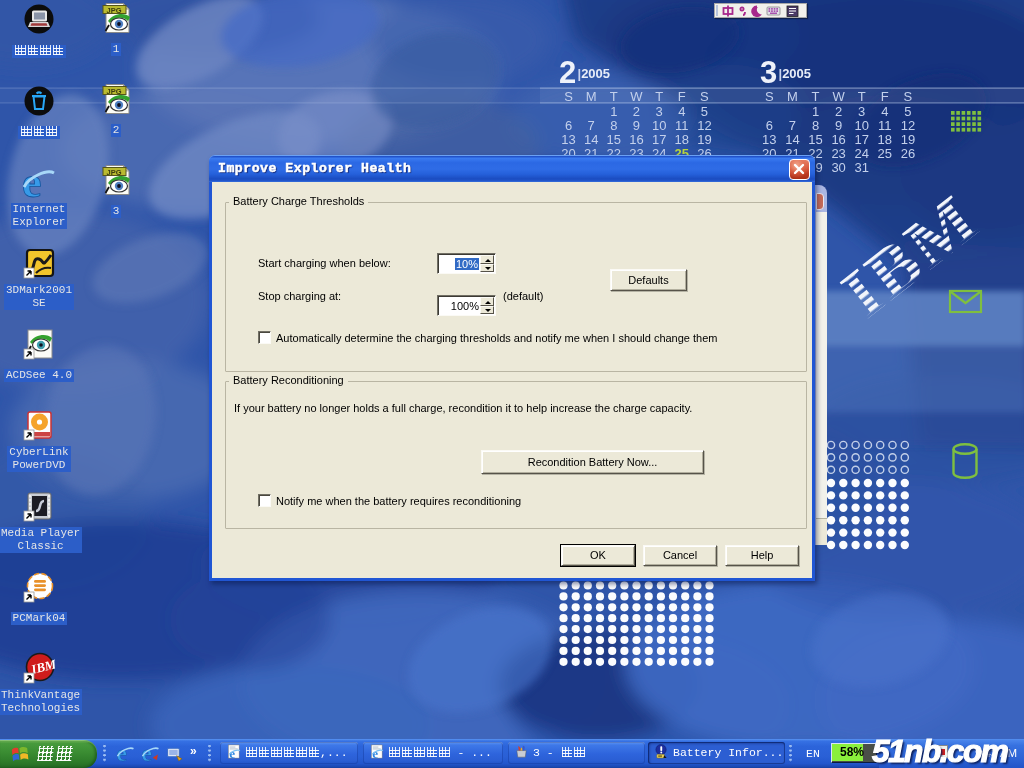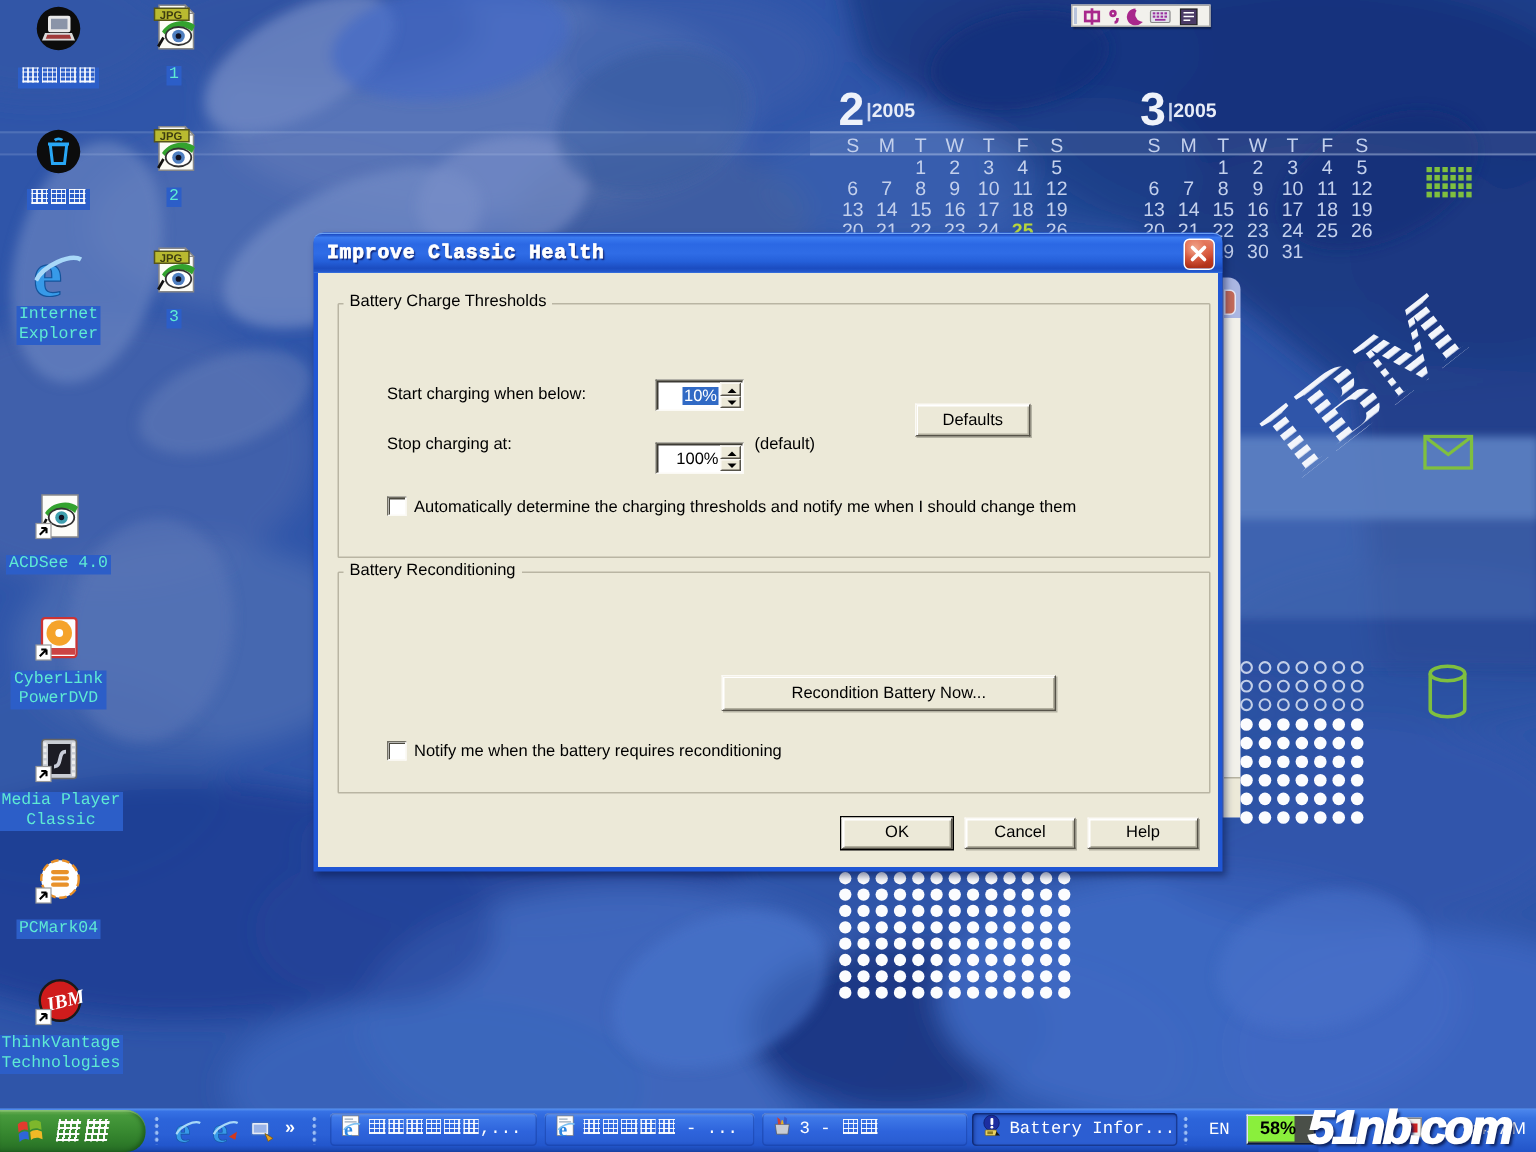--- a/index.html
+++ b/index.html
@@ -4,21 +4,21 @@
 body{font-family:"Liberation Sans",sans-serif}
 #scr{position:relative;width:1024px;height:768px;overflow:hidden;background:#2f55a9}
 #wall{display:block}
 .abs{position:absolute}
 
 .g{display:inline-block;width:10.5px;height:10.5px;margin:0 1px;vertical-align:-1px;
 background-image:repeating-linear-gradient(0deg,rgba(255,255,255,.95) 0 1px,transparent 1px 3.2px),
 repeating-linear-gradient(90deg,rgba(255,255,255,.85) 0 1px,transparent 1px 3.2px)}
 .gs{width:15px;height:15px;margin:0 2px;background-image:repeating-linear-gradient(0deg,rgba(255,255,255,.98) 0 1.4px,transparent 1.4px 4px),repeating-linear-gradient(90deg,rgba(255,255,255,.95) 0 1.4px,transparent 1.4px 4px)}
 
-.dico{position:absolute;width:80px;text-align:center;color:#5eead4}
+.dico{position:absolute;width:80px;text-align:center;color:#e5e5e5}
 .dico .lbl{display:inline-block;background:#2c5ec8;padding:0 2px;font-family:"Liberation Mono",monospace;
 font-size:11px;line-height:13px;white-space:pre;margin-top:1px}
 
 .cal{position:absolute;color:#c3d0ec;font-size:13px}
 .cal .row{position:absolute;display:flex}
 .cal .row span{display:inline-block;text-align:center}
 
 #dlg{position:absolute;left:209px;top:155px;width:606px;height:426px;
 background:#2056d4;border-radius:7px 7px 0 0;box-shadow:2px 3px 5px rgba(5,20,70,.5)}
 #dlgtitle{position:absolute;left:0;top:0;right:0;height:27px;border-radius:6px 6px 0 0;
@@ -462,20 +462,27 @@
         <g stroke="#28a7f5" stroke-width="2" fill="none">
           <path d="M10.5,11.5 L12,24 L20,24 L21.5,11.5 Z"></path>
           <path d="M9,11 L23,11"></path>
           <path d="M13.5,8.5 A3.5,3 0 0 1 18.5,8.5"></path>
         </g>
       </svg><br><span class="lbl"><i class="g"></i><i class="g"></i><i class="g"></i></span></div>
     <div class="dico" style="left:-1px;top:166px"><svg width="32" height="32" viewBox="0 0 32 32">
         <text x="-1" y="31" font-family="Liberation Serif,serif" font-weight="bold" font-size="44" fill="#379ae8" stroke="#14549c" stroke-width="0.8">e</text>
         <path d="M1,21 C6,11 24,3 31,7" stroke="#a8d8f8" stroke-width="3" fill="none"></path>
       </svg><br><span class="lbl">Internet<br>Explorer</span></div>
+    <div class="dico" style="left:-1px;top:247px"><svg width="32" height="32" viewBox="0 0 32 32">
+        <rect x="4" y="3" width="26" height="26" rx="3" fill="#f2c52c" stroke="#141414" stroke-width="2.2"></rect>
+        <path d="M8,26 C12,18 10,10 16,12 C22,14 18,22 28,8" stroke="#1a1a1a" stroke-width="3" fill="none"></path>
+        <path d="M13,26 C17,22 22,20 28,21" stroke="#1a1a1a" stroke-width="2.2" fill="none"></path>
+        <rect x="1" y="21" width="10" height="10" fill="#fff" stroke="#9a9a9a" stroke-width=".8"></rect>
+        <path d="M3.5,28.5 L8,24 M8,24 L4.5,24 M8,24 L8,27.5" stroke="#000" stroke-width="1.4" fill="none"></path>
+      </svg><br><span class="lbl">3DMark2001<br> SE </span></div>
     <div class="dico" style="left:-1px;top:328px"><svg width="32" height="32" viewBox="0 0 32 32">
         <rect x="5" y="2" width="24" height="28" fill="#fcfcf8" stroke="#8a8a8a"></rect>
         <path d="M7,14 C12,6 24,5 29,10 L27,14 C22,9 13,10 9,16 Z" fill="#33a22e"></path>
         <ellipse cx="18" cy="17" rx="8.5" ry="6" fill="#fff" stroke="#333" stroke-width="1.2"></ellipse>
         <circle cx="18" cy="17" r="4.2" fill="#3f9faf"></circle>
         <circle cx="18" cy="17" r="1.8" fill="#101020"></circle>
         <path d="M8,18 L5,24" stroke="#111" stroke-width="1.8"></path>
         <rect x="1" y="21" width="10" height="10" fill="#fff" stroke="#9a9a9a" stroke-width=".8"></rect>
         <path d="M3.5,28.5 L8,24 M8,24 L4.5,24 M8,24 L8,27.5" stroke="#000" stroke-width="1.4" fill="none"></path>
       </svg><br><span class="lbl">ACDSee 4.0</span></div>
@@ -558,21 +565,21 @@
         <circle cx="19" cy="22" r="4.2" fill="#4f7fc0"></circle>
         <circle cx="19" cy="22" r="1.9" fill="#101020"></circle>
         <path d="M9,23 L5.5,29" stroke="#111" stroke-width="1.8"></path>
       </svg><br><span class="lbl">3</span></div>
 <div class="abs" style="left:815px;top:185px;width:12px;height:360px;background:#aab6e2;border-radius:0 8px 0 0;overflow:hidden">
       <div class="abs" style="left:1px;top:27px;width:11px;height:306px;background:#f2f1ea"></div>
       <div class="abs" style="left:1px;top:8px;width:8px;height:17px;border-radius:0 4px 4px 0;background:#c46a58;border:1px solid #e8e8f4"></div>
       <div class="abs" style="left:1px;top:333px;width:11px;height:27px;background:#ece9d8;border-top:1px solid #b5b2a0"></div>
     </div>
 <div id="dlg">
-      <div id="dlgtitle">Improve Classic Health</div>
+      <div id="dlgtitle">Improve Explorer Health</div>
       <div id="dlgclose">
         <svg width="14" height="14" viewBox="0 0 14 14">
           <path d="M3,3 L11,11 M11,3 L3,11" stroke="#fff" stroke-width="2.4" stroke-linecap="round"></path>
         </svg>
       </div>
       <div id="dlgclient"></div>
       <div class="grp" style="left:16px;top:47px;width:582px;height:170px"></div>
       <div class="grplbl" style="left:20px;top:40px">Battery Charge Thresholds</div>
       <div class="t11" style="left:49px;top:102px">Start charging when below:</div>
       <div class="t11" style="left:49px;top:135px">Stop charging at:</div>
@@ -597,20 +604,21 @@
             <i style="top:2.5px;border-top:3.5px solid #000"></i>
           </span>
         </span>
       </div>
       <div class="t11" style="left:294px;top:135px">(default)</div>
       <div class="btn" style="left:401px;top:114px;width:77px;height:22px;line-height:20px">Defaults</div>
       <div class="cb" style="left:49px;top:176px"></div>
       <div class="t11" style="left:67px;top:177px">Automatically determine the charging thresholds and notify me when I should change them</div>
       <div class="grp" style="left:16px;top:226px;width:582px;height:148px"></div>
       <div class="grplbl" style="left:20px;top:219px">Battery Reconditioning</div>
+      <div class="t11" style="left:25px;top:247px">If your battery no longer holds a full charge, recondition it to help increase the charge capacity.</div>
       <div class="btn" style="left:272px;top:295px;width:223px;height:24px;line-height:22px">Recondition Battery Now...</div>
       <div class="cb" style="left:49px;top:339px"></div>
       <div class="t11" style="left:67px;top:340px">Notify me when the battery requires reconditioning</div>
       <div class="btn def" style="left:352px;top:390px;width:74px;height:21px;line-height:19px">OK</div>
       <div class="btn" style="left:434px;top:390px;width:74px;height:21px;line-height:19px">Cancel</div>
       <div class="btn" style="left:516px;top:390px;width:74px;height:21px;line-height:19px">Help</div>
     </div>
 <div class="abs" style="left:714px;top:3px;width:93px;height:15px;background:#f2f1ec;border:1px solid #a8a8a8;box-shadow:1px 1px 1px rgba(0,0,0,.4)">
       <div class="abs" style="left:1px;top:1px;width:3px;height:11px;border-left:2px solid #b8c4dc"></div>
       <svg class="abs" style="left:6px;top:1px" width="86" height="12" viewBox="0 0 86 12">

